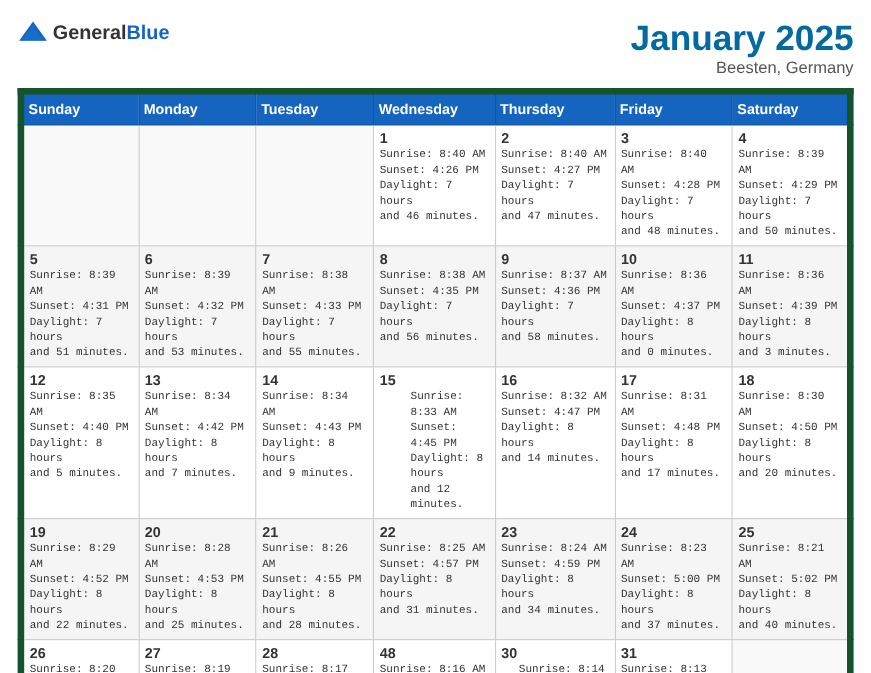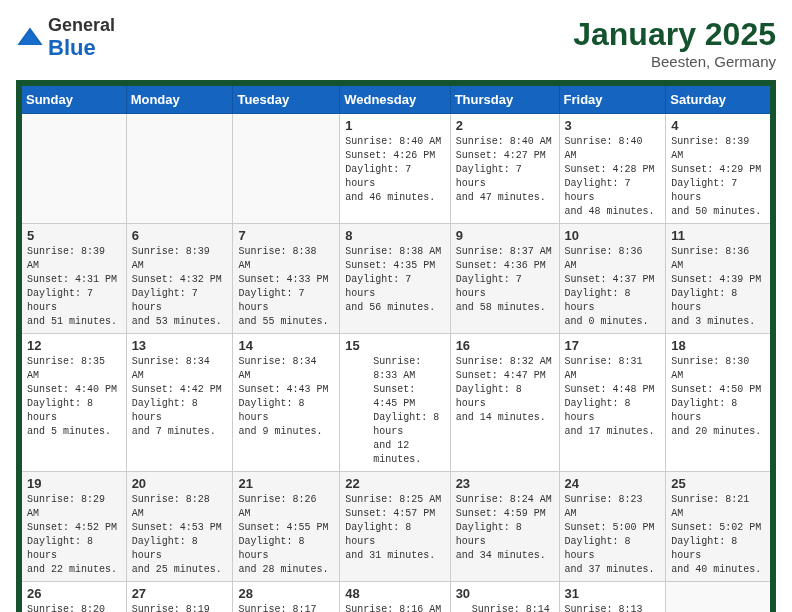--- a/index.html
+++ b/index.html
@@ -15,45 +15,46 @@
       justify-content: space-between;
       align-items: flex-start;
       margin-bottom: 10px;
     }
     .logo {
       display: flex;
       align-items: center;
     }
     .logo-text {
       display: flex;
-      flex-direction: column;
+      flex-direction: row;
       line-height: 1.1;
+      align-items: center;
     }
     .logo-general {
       font-size: 18px;
       font-weight: bold;
       color: #333;
     }
     .logo-blue {
-      font-size: 22px;
+      font-size: 18px;
       font-weight: bold;
       color: #1565c0;
     }
     .logo-icon {
       width: 28px;
       height: 28px;
       margin-right: 4px;
     }
     .title-block {
       text-align: right;
     }
     .month-title {
       font-size: 32px;
       font-weight: bold;
-      color: #14532d;
+      color: #0369a1;
     }
     .location {
       font-size: 15px;
       color: #555;
     }
     .calendar {
       width: 100%;
       border-collapse: collapse;
       border: 6px solid #14532d;
     }

